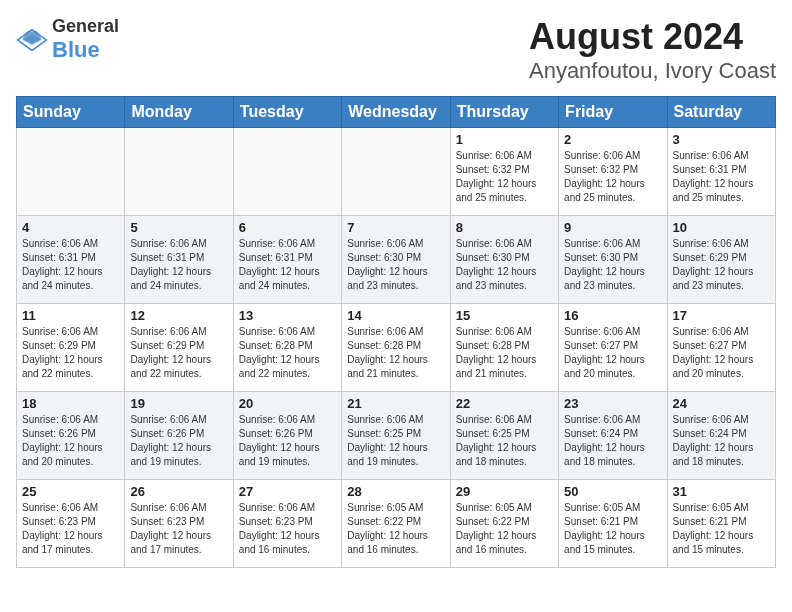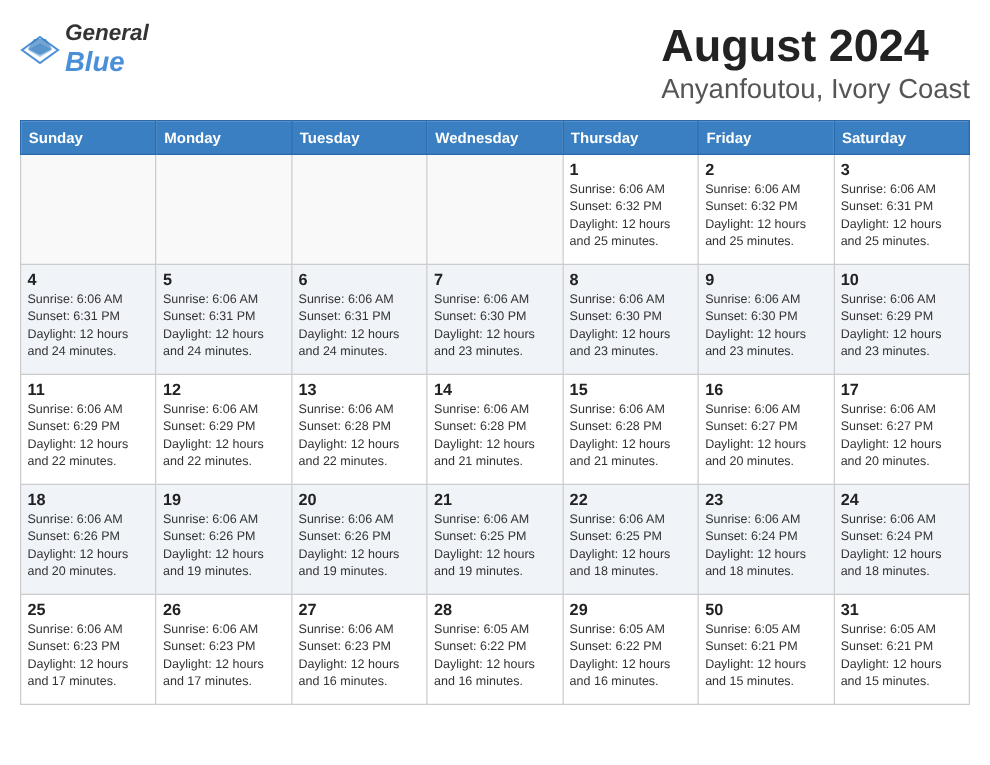--- a/index.html
+++ b/index.html
@@ -13,21 +13,20 @@
     .header {
       display: flex;
       justify-content: space-between;
       align-items: flex-start;
       margin-bottom: 12px;
     }
     .logo {
       display: flex;
       align-items: center;
       gap: 4px;
-      font-style: italic;
     }
     .logo-text-general {
       font-size: 18px;
       font-weight: bold;
       color: #333;
     }
     .logo-text-blue {
       font-size: 22px;
       font-weight: bold;
       color: #4a90d9;
@@ -52,21 +51,21 @@
     table {
       width: 100%;
       border-collapse: collapse;
       font-size: 11px;
     }
     thead th {
       background-color: #3a7fc1;
       color: #fff;
       text-align: left;
       padding: 6px 6px;
-      font-size: 12px;
+      font-size: 16px;
       font-weight: bold;
       border: 1px solid #2a6aaa;
     }
     .day-cell {
       vertical-align: top;
       border: 1px solid #ccc;
       padding: 4px 5px;
       height: 88px;
       width: calc(100% / 7);
       background: #fff;

